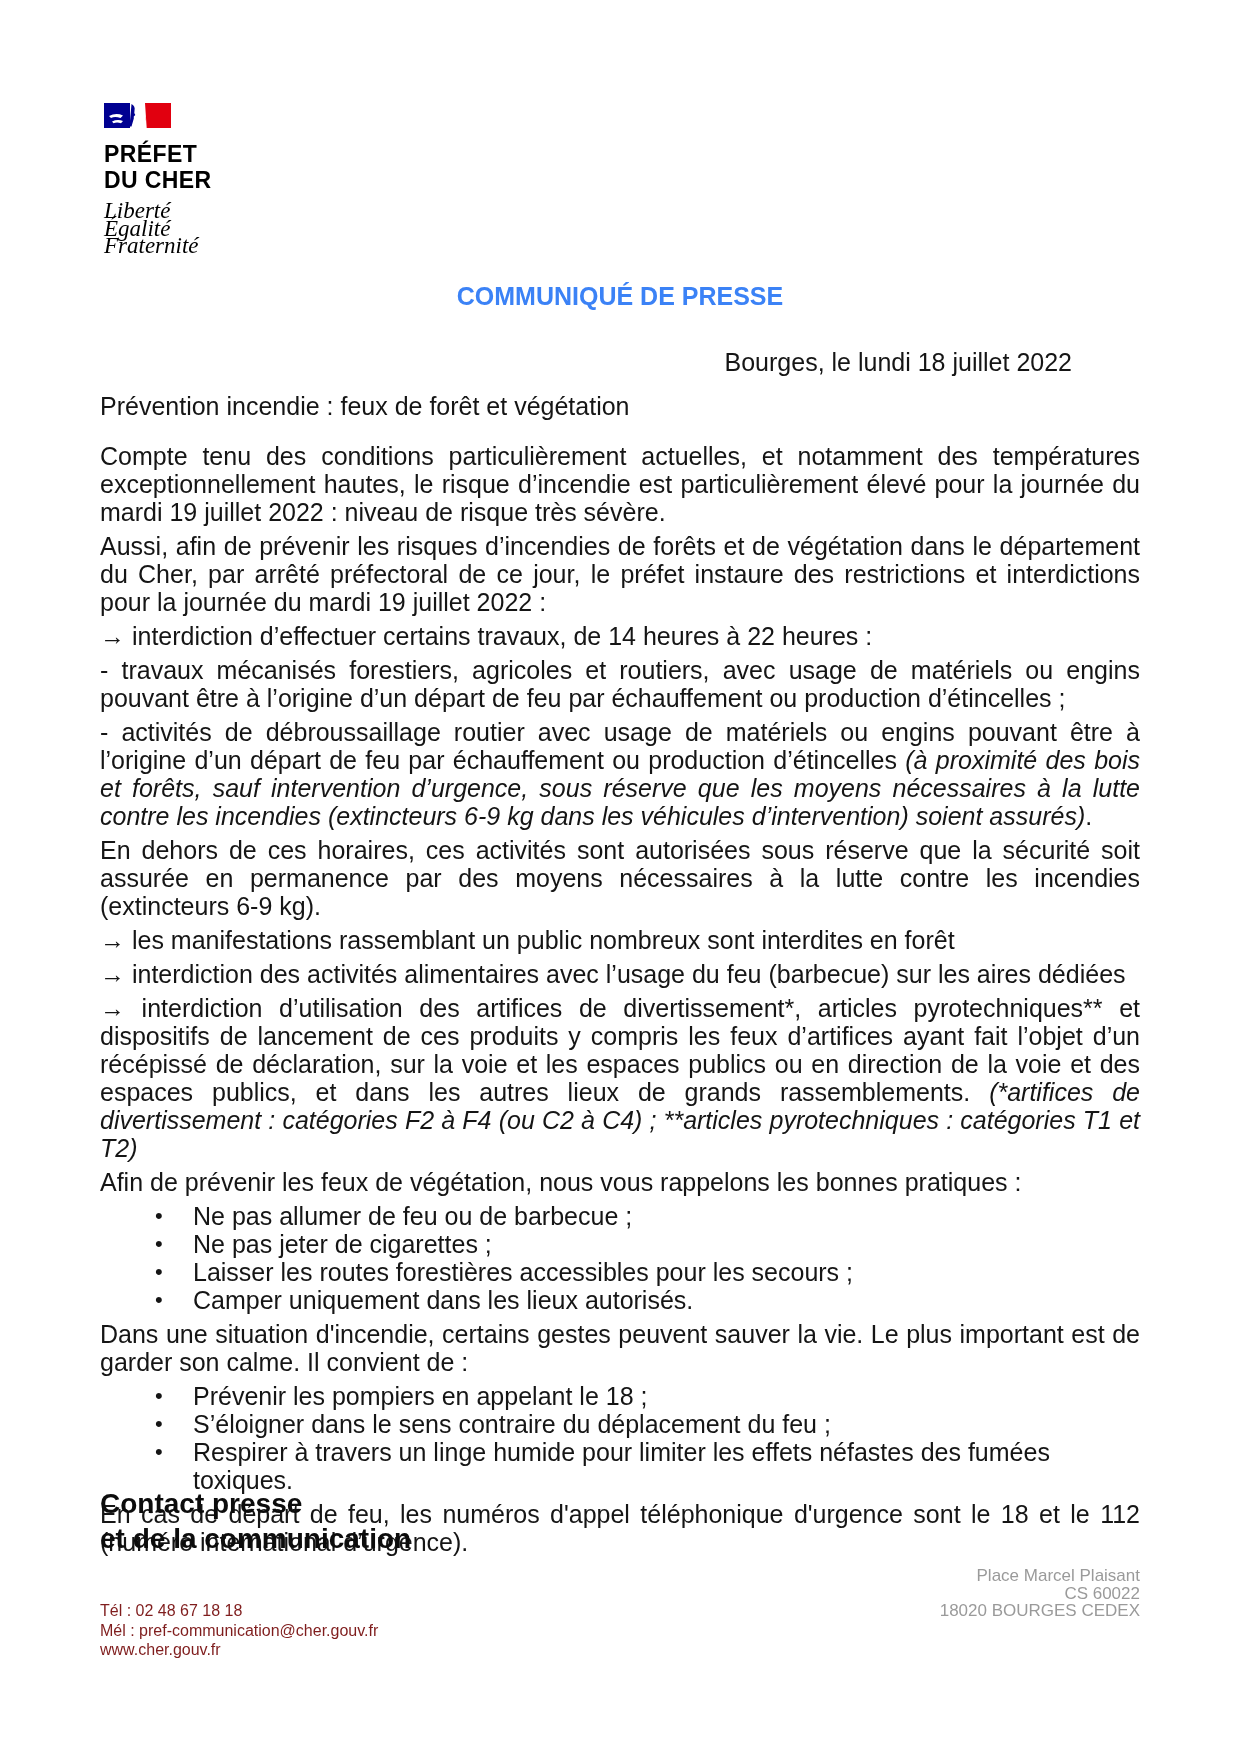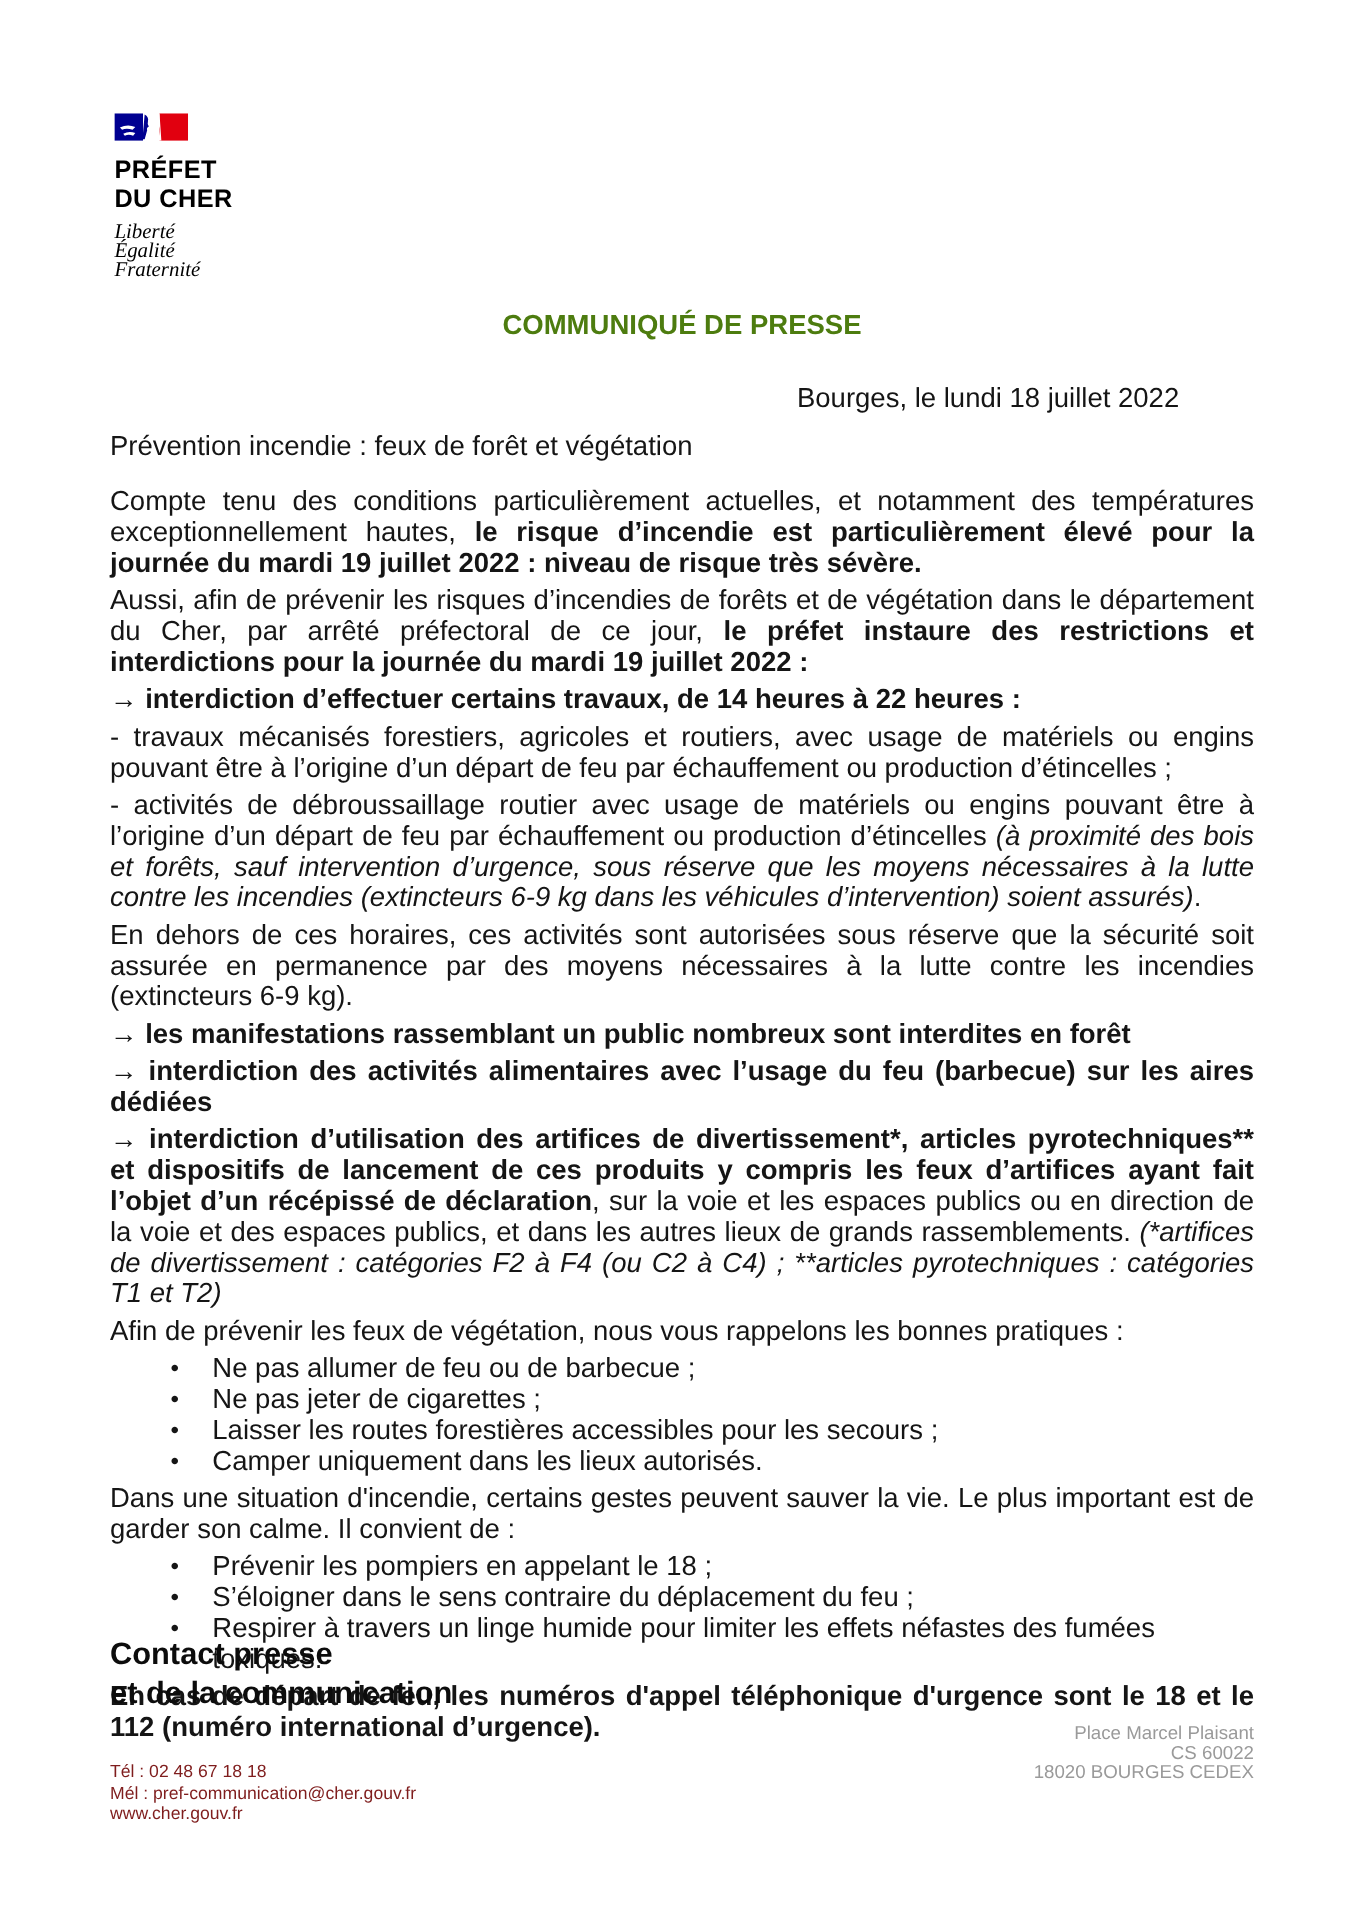--- a/index.html
+++ b/index.html
@@ -21,52 +21,52 @@
     margin-top:13px;
     font-weight:bold;
     font-size:23px;line-height:26px;
     letter-spacing:.4px;
     color:#000;
   }
   .motto{
     margin-top:9px;
     font-family:"Liberation Serif","DejaVu Serif",serif;
     font-style:italic;
-    font-size:19px;line-height:17.5px;
+    font-size:23px;line-height:17.5px;
     color:#000;
   }
 
   
   .doc-title{
     margin-top:27px;
     text-align:center;
     font-weight:bold;
     font-size:25px;line-height:28px;
-    color:#4d7c0f;
+    color:#3b82f6;
   }
   .dateline{
     margin-top:38px;
     text-align:right;
     padding-right:68px;
     font-size:25px;line-height:28px;
   }
   .subject{
     margin-top:16px;
     font-weight:normal;
     font-size:25px;line-height:28px;
   }
 
   
   .content{
     margin-top:22px;
     font-size:25px;line-height:28px;
     text-align:justify;
   }
   .content p{margin:0 0 6px 0;}
-  .content .bold{font-weight:bold;}
+  .content .bold{font-weight:normal;}
   .content .italic{font-style:italic;}
   .bullets{margin:0 0 6px 0;}
   .bullet-row{display:flex;text-align:left;}
   .bullet-dot{
     margin-left:55px;width:38px;flex:0 0 38px;
     font-size:22px;
   }
   .bullet-text{flex:1;}
 
   

